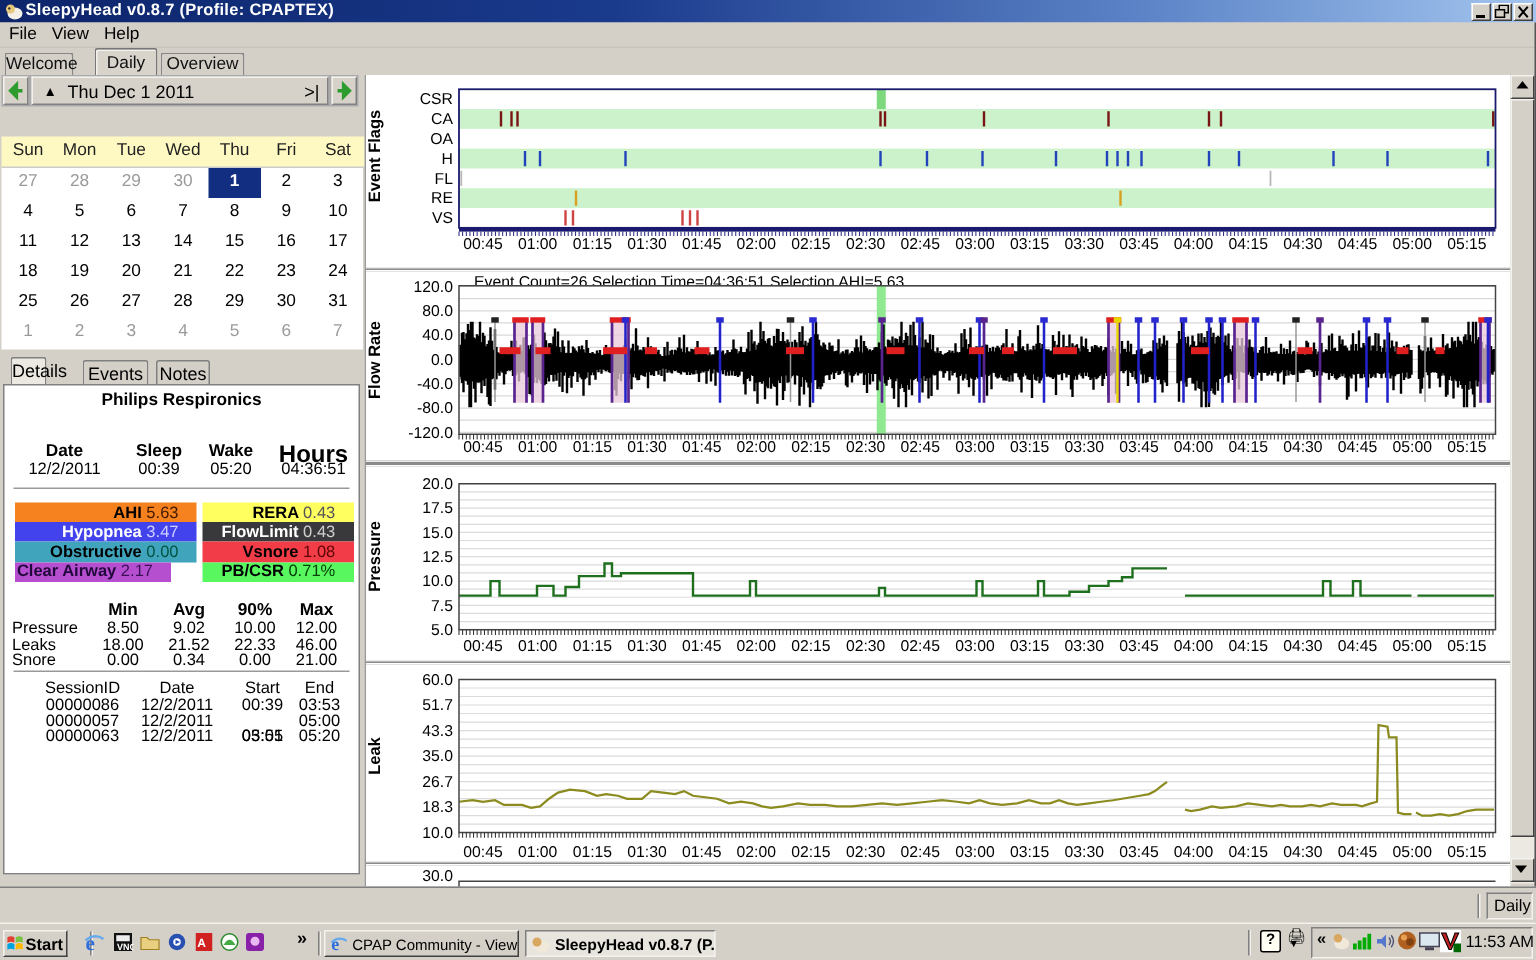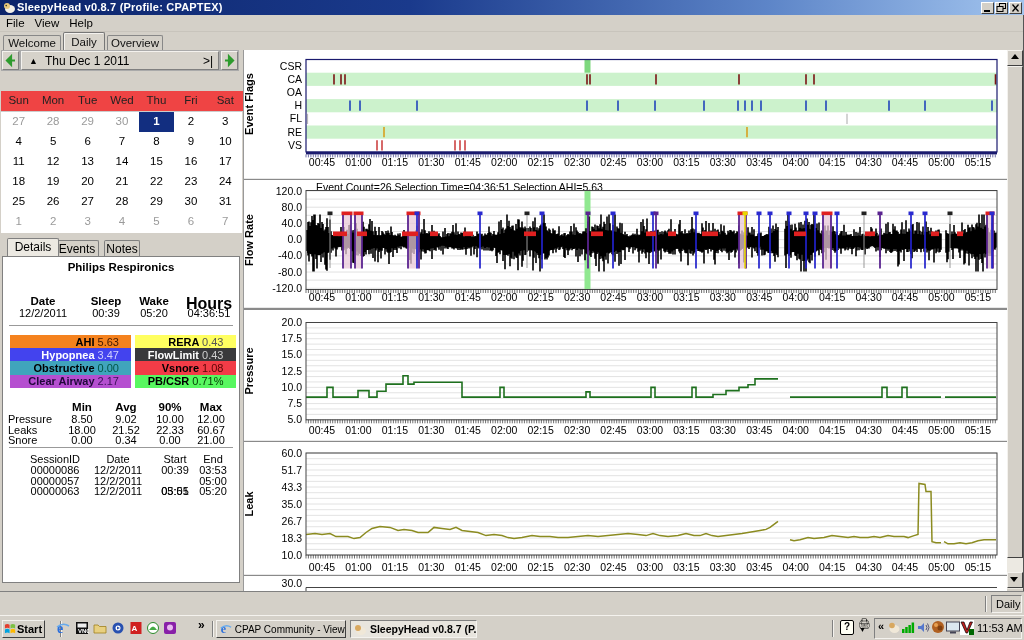--- a/index.html
+++ b/index.html
@@ -9,21 +9,21 @@
 .wbtn { position:absolute; top:2px; width:13px; height:12px; background:#d4d0c8; border:1px solid; border-color:#fff #404040 #404040 #fff; font-size:9px; font-weight:bold; text-align:center; line-height:10px; color:#000; }
 .menubar { left:0; top:15px; width:1024px; height:17px; background:#d4d0c8; border-bottom:1px solid #c8c4bc; }
 .menubar span { display:inline-block; padding:2px 5px 0 5px; font-size:11.5px; }
 .tabrow { left:0; top:32px; width:1024px; height:18px; background:#d4d0c8; }
 .tab { position:absolute; bottom:0; height:15px; background:#d4d0c8; border:1px solid #888; border-bottom:none; border-radius:2px 2px 0 0; font-size:11.5px; color:#111; text-align:center; padding-top:1px; }
 .tab.active { height:18px; border-color:#777; background:#d8d4cc; padding-top:3px; z-index:3; box-shadow:inset 1px 1px 0 #f4f2ee; }
 .mainborder { left:0; top:50px; width:1024px; height:541px; background:#d4d0c8; }
 
 .navbtn { position:absolute; background:#d6d2ca; border:1px solid; border-color:#f4f2ee #808080 #808080 #f4f2ee; box-shadow:0 0 0 1px #aaa; }
 .cal-head { position:absolute; left:1px; top:23px; width:241px; height:18px; background:#112a7a; color:#fff; font-weight:bold; text-align:center; font-size:11.5px; padding-top:3px; }
-.cal-days { position:absolute; left:1px; top:41px; width:264px; height:21px; background:#ef4444; border-bottom:1px solid #ccc; }
+.cal-days { position:absolute; left:1px; top:41px; width:264px; height:21px; background:#fef9c3; border-bottom:1px solid #ccc; }
 .cal-days span, .cal-cell { position:absolute; text-align:center; width:34.4px; font-size:11.5px; }
 .cal-grid { position:absolute; left:1px; top:62px; width:241px; height:121px; background:#fff; }
 .cal-cell { height:20px; padding-top:3px;text-align:center; }
 .dim { color:#9a9a9a; }
 .selcell { background:#122e80; color:#fff; font-weight:bold; }
 .dtab { position:absolute; height:16px; background:#d4d0c8; border:1px solid #808080; border-bottom:none; border-radius:2px 2px 0 0; font-size:12px; text-align:center; padding-top:1px; }
 .dtab.active { background:#ece9e2; height:18px; z-index:2; }
 .detpanel { position:absolute; left:2px; top:206px; width:238px; height:327px; background:#fff; border:1px solid #808080; font-size:11px; }
 .ctr { position:absolute; width:100%; text-align:center; }
 .statrow { position:absolute; height:13.2px; font-size:11px; text-align:right; padding:0.5px 12px 0 0; font-weight:bold; }
@@ -52,21 +52,21 @@
         <rect x="1" y="3.5" width="6" height="5" fill="#d4d0c8" stroke="#000" stroke-width="1"></rect>
       </svg></div>
  <div class="wbtn" style="left:1009px"><svg width="11" height="10" viewBox="0 0 11 10">
         <path d="M2.5 1.5 L8.5 8.5 M8.5 1.5 L2.5 8.5" stroke="#000" stroke-width="1.3"></path>
       </svg></div>
 </div>
 
 <div class="abs menubar"><span style="margin-left:1px">File</span><span>View</span><span>Help</span></div>
 
 <div class="abs tabrow">
- <div class="tab" style="left:3px;width:58px">Welcome</div>
+ <div class="tab" style="left:3px;width:46px">Welcome</div>
  <div class="tab active" style="left:63px;width:42px">Daily</div>
  <div class="tab" style="left:107px;width:56px">Overview</div>
 </div>
 
 <div class="abs mainborder"></div>
 
 <div class="abs" style="left:0;top:50px;width:243px;height:541px;background:#d4d0c8">
 
   <div class="navbtn" style="left:2px;top:1px;width:17px;height:19px">
     <svg width="15" height="17" viewBox="0 0 15 17">
@@ -131,56 +131,56 @@
     <div class="cal-cell" style="left:207.1px;top:80px">31</div>
     <div class="cal-cell dim" style="left:0.5px;top:100px">1</div>
     <div class="cal-cell dim" style="left:34.9px;top:100px">2</div>
     <div class="cal-cell dim" style="left:69.4px;top:100px">3</div>
     <div class="cal-cell dim" style="left:103.8px;top:100px">4</div>
     <div class="cal-cell dim" style="left:138.2px;top:100px">5</div>
     <div class="cal-cell dim" style="left:172.7px;top:100px">6</div>
     <div class="cal-cell dim" style="left:207.1px;top:100px">7</div>
   </div>
 
-  <div class="dtab active" style="left:7px;top:188px;width:52px">Details</div>
+  <div class="dtab active" style="left:7px;top:188px;width:24px">Details</div>
   <div class="dtab" style="left:55px;top:190px;width:44px">Events</div>
   <div class="dtab" style="left:104px;top:190px;width:36px">Notes</div>
   <div class="detpanel">
     <div class="ctr" style="top:4px;font-weight:bold;font-size:11.5px">Philips Respironics</div>
     <div class="abs" style="left:5px;top:38px;width:70px;text-align:center;font-weight:bold;font-size:11.5px">Date</div>
     <div class="abs" style="left:5px;top:50px;width:70px;text-align:center">12/2/2011</div>
     <div class="abs" style="left:68px;top:38px;width:70px;text-align:center;font-weight:bold;font-size:11.5px">Sleep</div>
     <div class="abs" style="left:68px;top:50px;width:70px;text-align:center">00:39</div>
     <div class="abs" style="left:116px;top:38px;width:70px;text-align:center;font-weight:bold;font-size:11.5px">Wake</div>
     <div class="abs" style="left:116px;top:50px;width:70px;text-align:center">05:20</div>
     <div class="abs" style="left:171px;top:38px;width:70px;text-align:center;font-weight:bold;font-size:16px">Hours</div>
     <div class="abs" style="left:171px;top:50px;width:70px;text-align:center">04:36:51</div>
     <div class="abs" style="left:6px;top:68px;width:224px;border-top:1px solid #999"></div>
     <div class="statrow" style="left:7px;top:78.0px;width:121px;background:#f5821e;color:#000">AHI <span style="color:#401800;font-weight:normal">5.63</span></div>
     <div class="statrow" style="left:131.5px;top:78.0px;width:101px;background:#ffff60;color:#000">RERA <span style="color:#555;font-weight:normal">0.43</span></div>
     <div class="statrow" style="left:7px;top:91.2px;width:121px;background:#4343ee;color:#fff">Hypopnea <span style="color:#cfcfff;font-weight:normal">3.47</span></div>
     <div class="statrow" style="left:131.5px;top:91.2px;width:101px;background:#39393b;color:#fff">FlowLimit <span style="color:#cfcfcf;font-weight:normal">0.43</span></div>
     <div class="statrow" style="left:7px;top:104.4px;width:121px;background:#40a4bc;color:#000">Obstructive <span style="color:#054;font-weight:normal">0.00</span></div>
     <div class="statrow" style="left:131.5px;top:104.4px;width:101px;background:#f23c47;color:#000">Vsnore <span style="color:#5c0505;font-weight:normal">1.08</span></div>
-    <div class="statrow" style="left:7px;top:117.6px;width:121px;background:#b54fd0;color:#20083a">Clear Airway <span style="color:#3a1058;font-weight:normal">2.17</span></div>
+    <div class="statrow" style="left:7px;top:117.6px;width:104px;background:#b54fd0;color:#20083a">Clear Airway <span style="color:#3a1058;font-weight:normal">2.17</span></div>
     <div class="statrow" style="left:131.5px;top:117.6px;width:101px;background:#58f760;color:#000">PB/CSR <span style="color:#054005;font-weight:normal">0.71%</span></div>
     <div class="num" style="left:57px;top:144px;font-weight:bold;font-size:11.5px">Min</div>
     <div class="num" style="left:101px;top:144px;font-weight:bold;font-size:11.5px">Avg</div>
     <div class="num" style="left:145px;top:144px;font-weight:bold;font-size:11.5px">90%</div>
     <div class="num" style="left:186px;top:144px;font-weight:bold;font-size:11.5px">Max</div>
     <div class="abs" style="left:5px;top:156.0px">Pressure</div>
     <div class="num" style="left:57px;top:156.0px">8.50</div>
     <div class="num" style="left:101px;top:156.0px">9.02</div>
     <div class="num" style="left:145px;top:156.0px">10.00</div>
     <div class="num" style="left:186px;top:156.0px">12.00</div>
     <div class="abs" style="left:5px;top:166.5px">Leaks</div>
     <div class="num" style="left:57px;top:166.5px">18.00</div>
     <div class="num" style="left:101px;top:166.5px">21.52</div>
     <div class="num" style="left:145px;top:166.5px">22.33</div>
-    <div class="num" style="left:186px;top:166.5px">60.67</div>
+    <div class="num" style="left:186px;top:166.5px">46.00</div>
     <div class="abs" style="left:5px;top:177.0px">Snore</div>
     <div class="num" style="left:57px;top:177.0px">0.00</div>
     <div class="num" style="left:101px;top:177.0px">0.34</div>
     <div class="num" style="left:145px;top:177.0px">0.00</div>
     <div class="num" style="left:186px;top:177.0px">21.00</div>
     <div class="abs" style="left:6px;top:190px;width:224px;border-top:1px solid #999"></div>
     <div class="abs" style="left:14px;top:196px;width:76px;text-align:center">SessionID</div>
     <div class="abs" style="left:78px;top:196px;width:74px;text-align:center">Date</div>
     <div class="abs" style="left:152px;top:196px;width:40px;text-align:center">Start</div>
     <div class="abs" style="left:192px;top:196px;width:36px;text-align:center">End</div>

